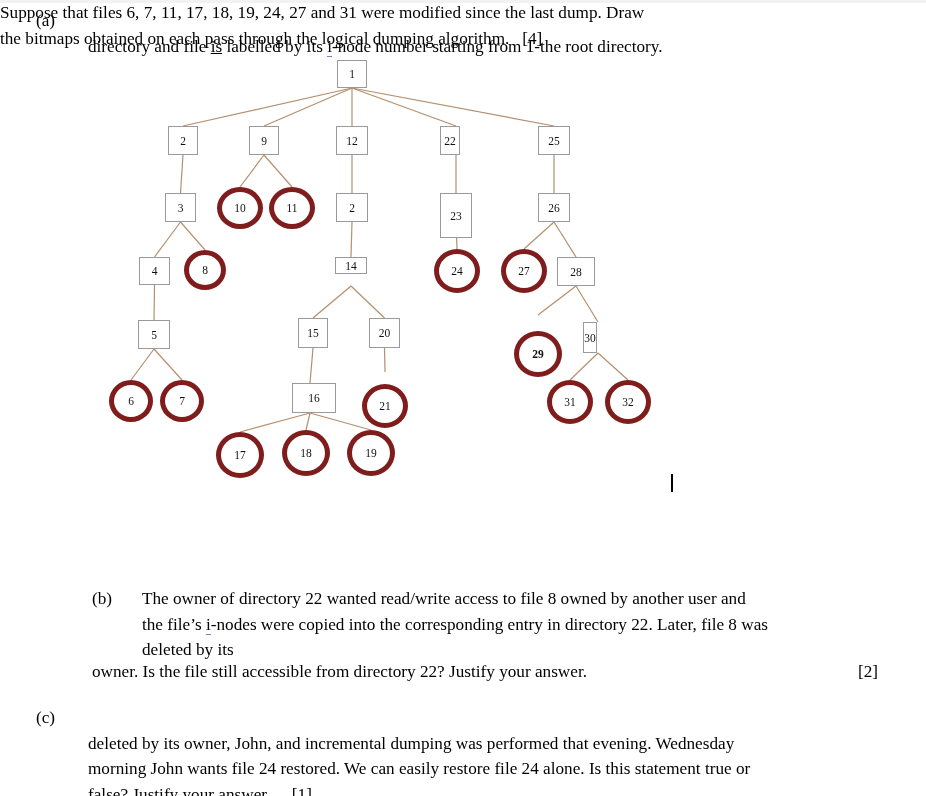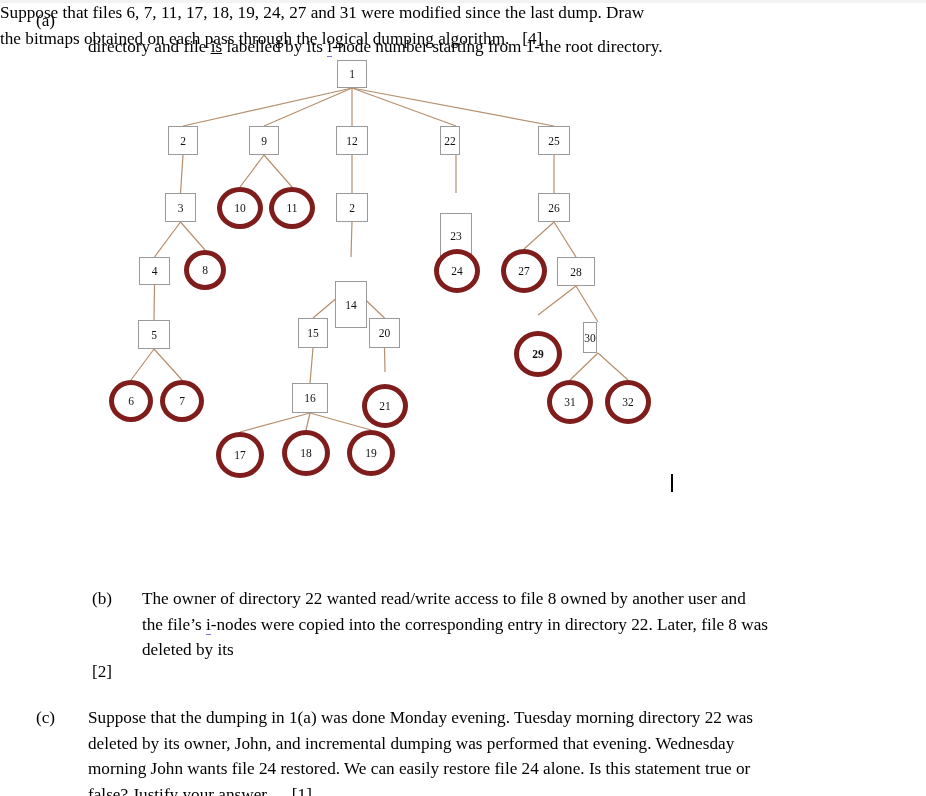--- a/index.html
+++ b/index.html
@@ -172,33 +172,33 @@
         </div>
         <div class="node ci" style="left: 217px; top: 187px; width: 46px; height: 42px;">
           <span>10</span>
         </div>
         <div class="node ci" style="left: 269px; top: 187px; width: 46px; height: 42px;">
           <span>11</span>
         </div>
         <div class="node sq" style="left: 336px; top: 193px; width: 32px; height: 29px;">
           <span>2</span>
         </div>
-        <div class="node sq" style="left: 440px; top: 193px; width: 32px; height: 45px; margin-top: 20px;">
+        <div class="node sq" style="left: 440px; top: 193px; width: 32px; height: 45px;">
           <span>23</span>
         </div>
         <div class="node sq" style="left: 538px; top: 193px; width: 32px; height: 29px;">
           <span>26</span>
         </div>
         <div class="node sq" style="left: 139px; top: 257px; width: 31px; height: 28px;">
           <span>4</span>
         </div>
         <div class="node ci" style="left: 184px; top: 250px; width: 42px; height: 40px;">
           <span>8</span>
         </div>
-        <div class="node sq" style="left: 335px; top: 257px; width: 32px; height: 47px; margin-top: 24px;">
+        <div class="node sq" style="left: 335px; top: 257px; width: 32px; height: 17px;">
           <span>14</span>
         </div>
         <div class="node ci" style="left: 434px; top: 249px; width: 46px; height: 44px;">
           <span>24</span>
         </div>
         <div class="node ci" style="left: 501px; top: 249px; width: 46px; height: 44px;">
           <span>27</span>
         </div>
         <div class="node sq" style="left: 557px; top: 257px; width: 38px; height: 29px;">
           <span>28</span>
@@ -217,21 +217,21 @@
         </div>
         <div class="node sq" style="left: 583px; top: 322px; width: 14px; height: 31px;">
           <span>30</span>
         </div>
         <div class="node ci" style="left: 109px; top: 380px; width: 44px; height: 42px;">
           <span>6</span>
         </div>
         <div class="node ci" style="left: 160px; top: 380px; width: 44px; height: 42px;">
           <span>7</span>
         </div>
-        <div class="node sq" style="left: 292px; top: 383px; width: 36px; height: 30px;">
+        <div class="node sq" style="left: 292px; top: 383px; width: 44px; height: 30px;">
           <span>16</span>
         </div>
         <div class="node ci" style="left: 362px; top: 384px; width: 46px; height: 44px;">
           <span>21</span>
         </div>
         <div class="node ci" style="left: 547px; top: 380px; width: 46px; height: 44px;">
           <span>31</span>
         </div>
         <div class="node ci" style="left: 605px; top: 380px; width: 46px; height: 44px;">
           <span>32</span>
@@ -266,26 +266,27 @@
   <div class="qrow" id="para-b">
     <div class="qlabel">(b)</div>
     <div class="qbody">
       <span>The owner of directory 22 wanted read/write access to file 8 owned by another user and</span><br>
       <span>the file’s </span><span class="i-dotted">i</span><span>-nodes were copied into the corresponding entry in directory 22. Later, file 8 was</span><br>
       <span>deleted by its</span>
     </div>
   </div>
 
   <div id="para-b-tail">
+    <span>owner. Is the file still accessible from directory 22? Justify your answer.</span>
     <span>[2]</span>
   </div>
 
   <div class="qrow" id="para-c">
     <div class="qlabel">(c)</div>
     <div class="qbody">
-      <span>Suppose that the dumping in 1(a) was done Monday evening. Tuesday morning directory 22 was</span><br>
+      <br>
       <span>deleted by its owner, John, and incremental dumping was performed that evening. Wednesday</span><br>
       <span>morning John wants file 24 restored. We can easily restore file 24 alone. Is this statement true or</span><br>
       <span>false? Justify your answer.</span><span class="marks">&nbsp;&nbsp;&nbsp;&nbsp; </span><span>[1]</span>
     </div>
   </div>
 
 </div>
 
 </body></html>

